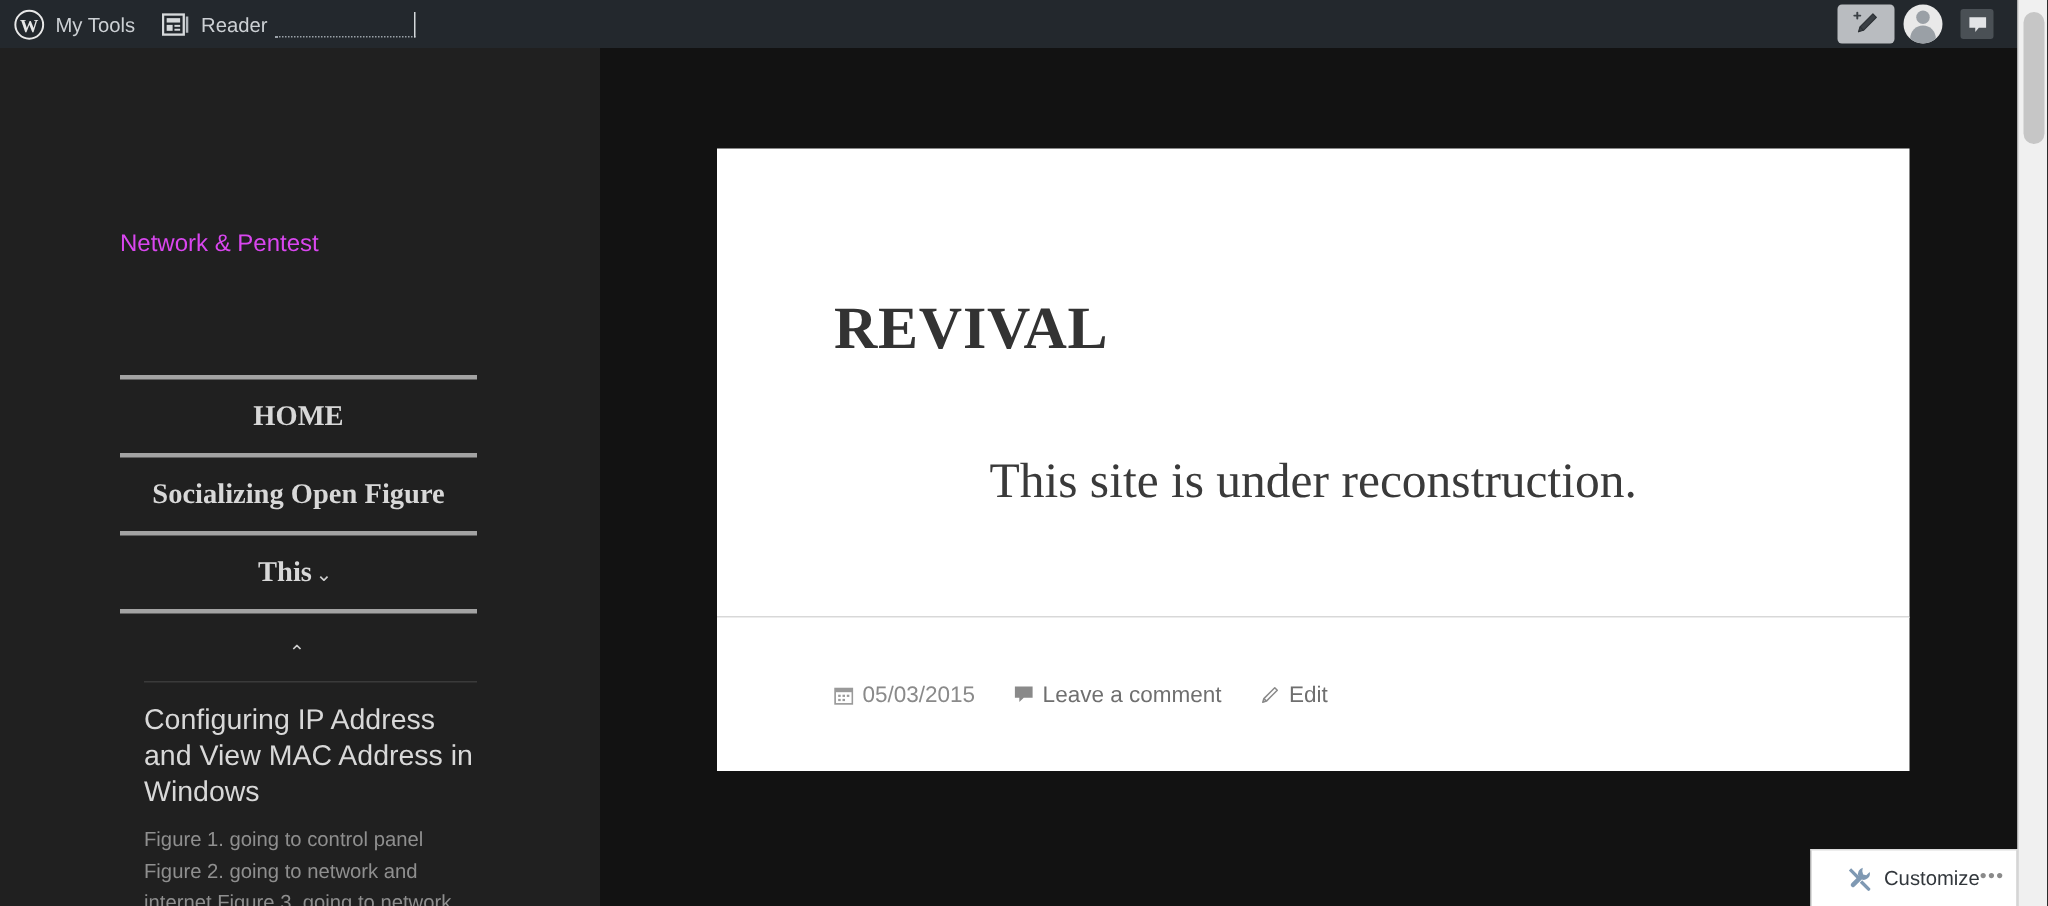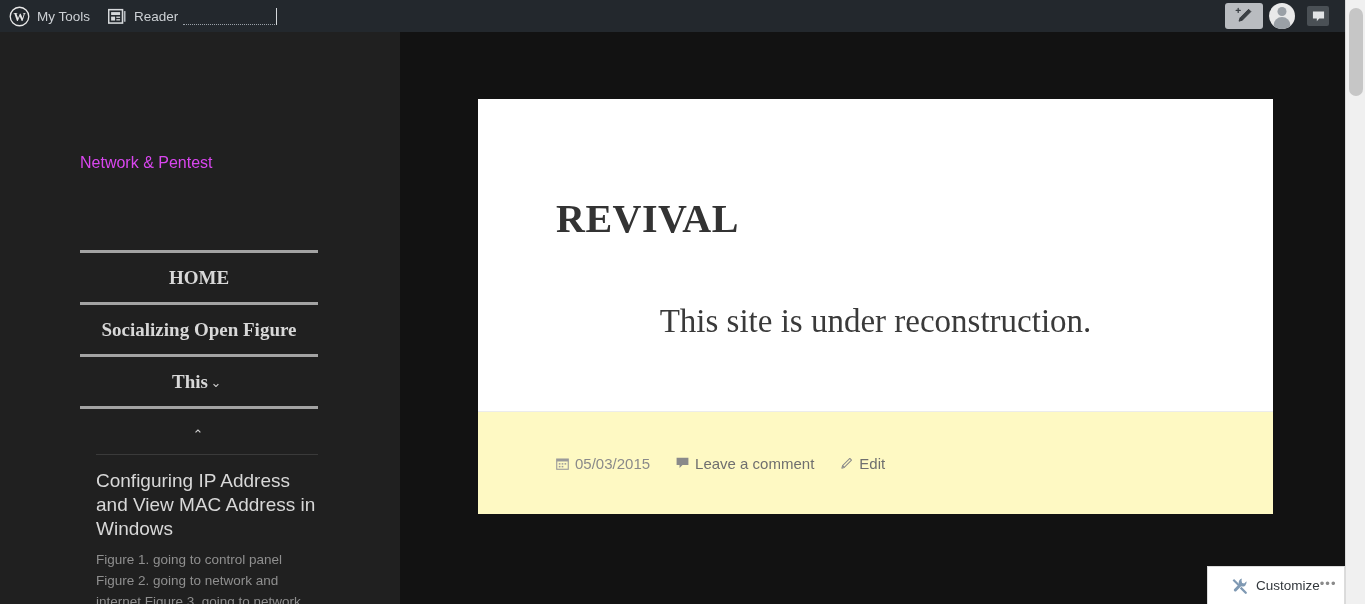--- a/index.html
+++ b/index.html
@@ -211,21 +211,21 @@
   }
   .post-text {
     font-family: "Liberation Serif", serif;
     font-size: 33px;
     color: #3a3a3a;
     text-align: center;
     margin-top: 63px;
     line-height: 1.2;
   }
   .post-footer {
-    background: #fef9c3;
+    background: #ffffff;
     border-top: 1px solid #ececec;
     height: 103px;
     display: flex;
     align-items: center;
     padding-left: 78px;
   }
   .meta {
     display: flex;
     align-items: center;
     font-size: 15px;

